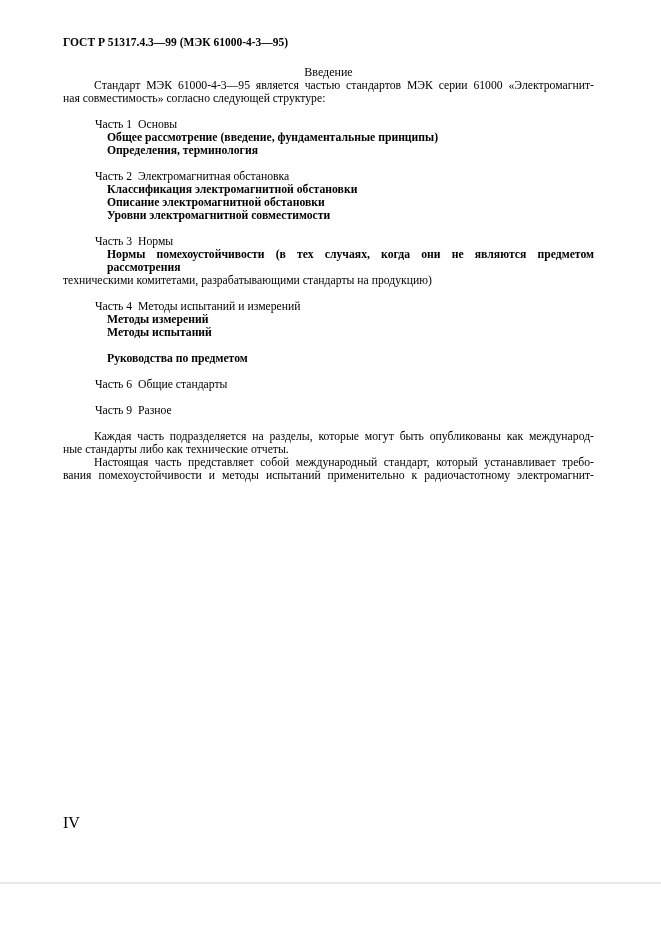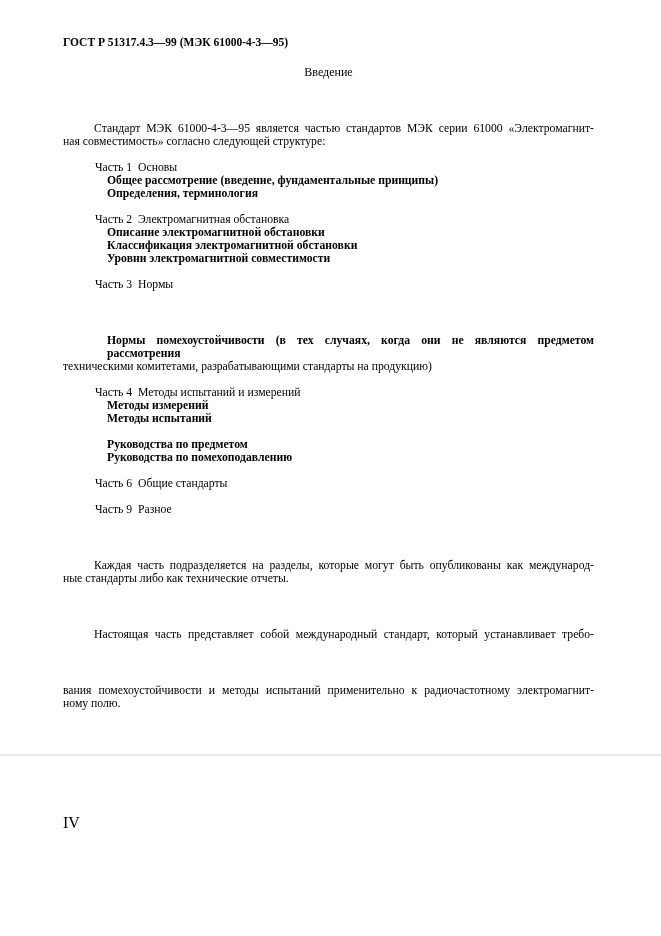--- a/index.html
+++ b/index.html
@@ -6,21 +6,21 @@
   html, body { background: #ffffff; }
   body {
     width: 661px; height: 936px;
     font-family: "Liberation Serif", "DejaVu Serif", serif;
     color: #000;
     position: relative;
     overflow: hidden;
   }
   .page {
     position: relative;
-    width: 661px; height: 756px;
+    width: 661px; height: 884px;
     padding: 36px 67px 0 63px;
     background: #ffffff;
   }
   .doc-header {
     font-weight: bold;
     font-size: 11.5px;
     line-height: 13px;
     margin-bottom: 17px;
     white-space: pre-wrap;
   }
@@ -31,21 +31,20 @@
     text-align: center;
   }
   .line {
     font-size: 11.7px;
     line-height: 13px;
     white-space: pre-wrap;
   }
   .fill {
     text-align: justify;
     text-align-last: justify;
-    margin-top: 43px;
   }
   .first-indent { padding-left: 31px; }
   .part-title   { padding-left: 32px; }
   .part-item    { padding-left: 44px; font-weight: bold; }
   .block { margin-bottom: 13px; }
   .footer-pagenum {
     position: absolute;
     left: 63px;
     top: 816px;
     font-size: 16px;
@@ -73,58 +72,56 @@
   </div>
 
   <div class="block">
     <div class="line part-title">Часть 1  Основы</div>
     <div class="line part-item">Общее рассмотрение (введение, фундаментальные принципы)</div>
     <div class="line part-item">Определения, терминология</div>
   </div>
 
   <div class="block">
     <div class="line part-title">Часть 2  Электромагнитная обстановка</div>
+    <div class="line part-item">Классификация электромагнитной обстановки</div>
     <div class="line part-item">Описание электромагнитной обстановки</div>
-    <div class="line part-item">Классификация электромагнитной обстановки</div>
     <div class="line part-item">Уровни электромагнитной совместимости</div>
   </div>
 
   <div class="block">
     <div class="line part-title">Часть 3  Нормы</div>
     <div class="line part-item fill">Нормы помехоустойчивости (в тех случаях, когда они не являются предметом рассмотрения</div>
     <div class="line">техническими комитетами, разрабатывающими стандарты на продукцию)</div>
   </div>
 
   <div class="block">
     <div class="line part-title">Часть 4  Методы испытаний и измерений</div>
     <div class="line part-item">Методы измерений</div>
     <div class="line part-item">Методы испытаний</div>
   </div>
 
   <div class="block">
     <div class="line part-item">Руководства по предметом</div>
-    <div class="line part-item">Руководства по помехоподавлению</div>
   </div>
 
   <div class="block">
     <div class="line part-title">Часть 6  Общие стандарты</div>
   </div>
 
   <div class="block">
     <div class="line part-title">Часть 9  Разное</div>
   </div>
 
   <div>
     <div class="line first-indent fill">Каждая часть подразделяется на разделы, которые могут быть опубликованы как международ-</div>
     <div class="line">ные стандарты либо как технические отчеты.</div>
   </div>
 
   <div>
     <div class="line first-indent fill">Настоящая часть представляет собой международный стандарт, который устанавливает требо-</div>
     <div class="line fill">вания помехоустойчивости и методы испытаний применительно к радиочастотному электромагнит-</div>
-    <div class="line">ному полю.</div>
   </div>
 
   <div class="footer-pagenum">IV</div>
 
   <div class="page-bottom-edge"></div>
 
 </div>
 
 </body></html>

